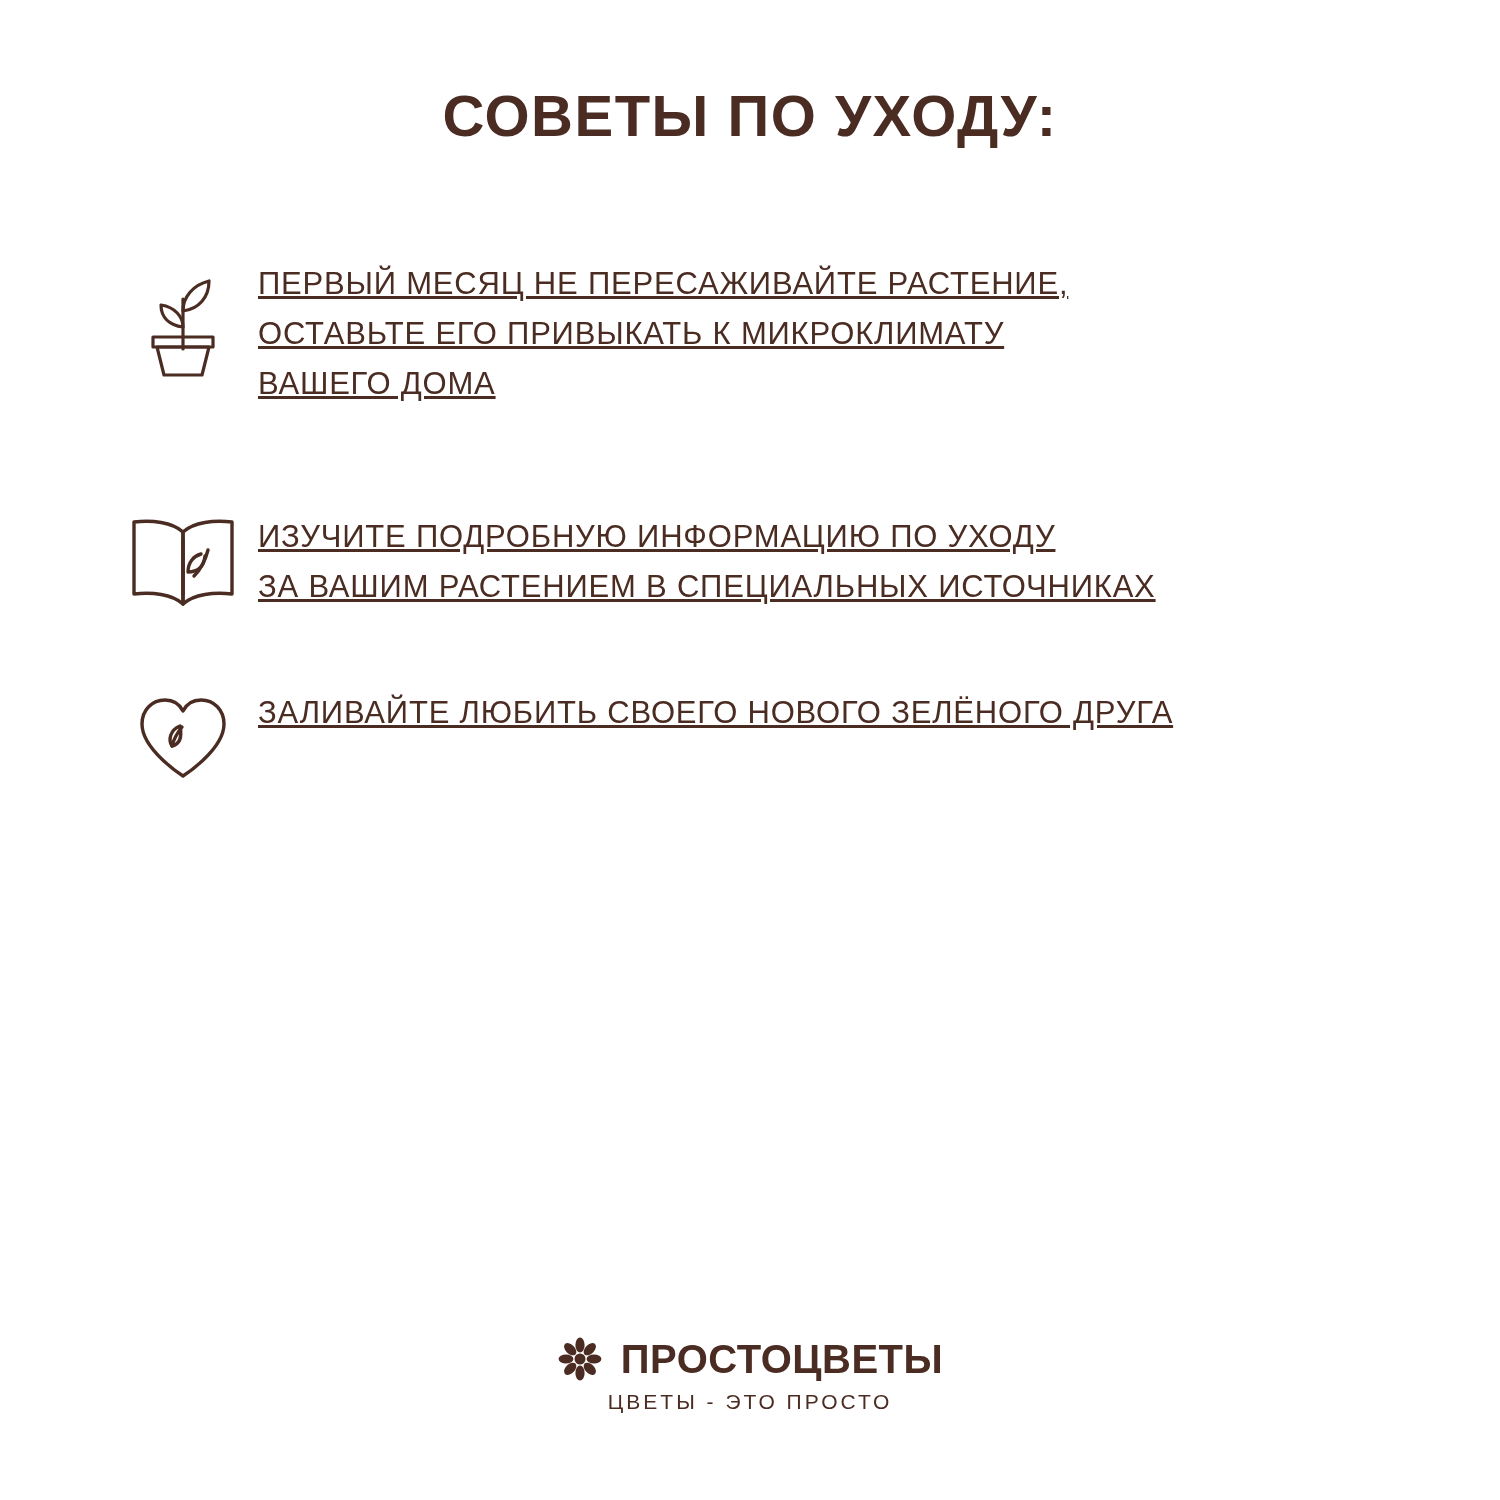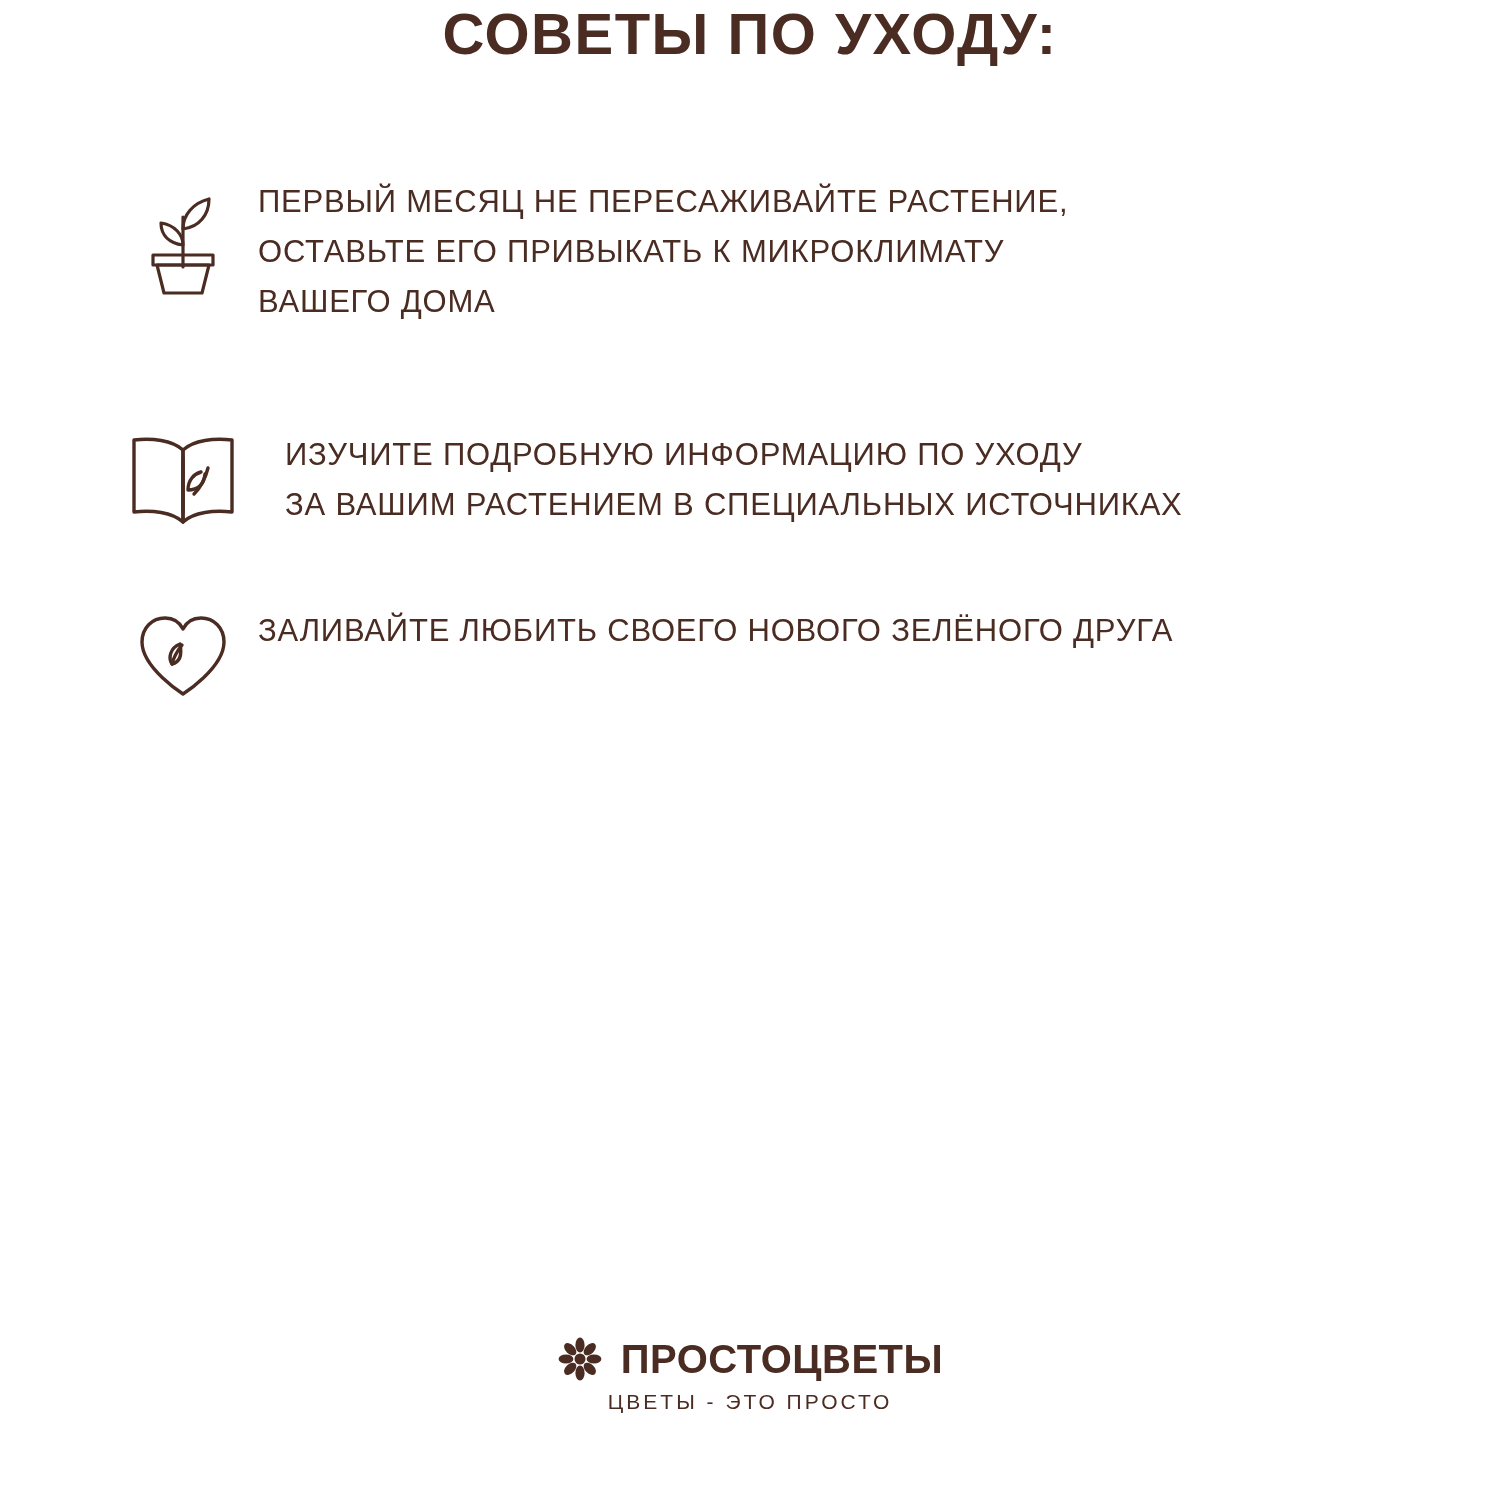--- a/index.html
+++ b/index.html
@@ -20,20 +20,21 @@
     height: 1500px;
     box-sizing: border-box;
   }
   .title {
     text-align: center;
     font-size: 58px;
     font-weight: bold;
     letter-spacing: 1.5px;
     color: #4a2c22;
     margin: 0;
+    padding-top: 82px;
   }
   .tips {
     margin-top: 108px;
     padding-left: 108px;
     padding-right: 60px;
   }
   .tip {
     display: flex;
     align-items: flex-start;
     margin-bottom: 86px;
@@ -49,29 +50,30 @@
     align-items: flex-start;
     padding-top: 4px;
   }
   .tip-text {
     font-size: 31px;
     line-height: 1.62;
     letter-spacing: 0.8px;
     color: #4a2c22;
     white-space: pre-line;
     padding-top: 2px;
+    text-decoration: underline;
   }
   .tip-sun .tip-icon,
   .tip-book .tip-icon,
   .tip-heart .tip-icon {
     padding-top: 0;
   }
   .tip-pot { margin-bottom: 100px; }
   .tip-sun { margin-bottom: 94px; }
-  .tip-book { margin-bottom: 72px; gap: 27px; }
+  .tip-book { margin-bottom: 72px; }
 
   .footer {
     position: absolute;
     left: 0;
     right: 0;
     bottom: 86px;
     text-align: center;
   }
   .brand-row {
     display: flex;

